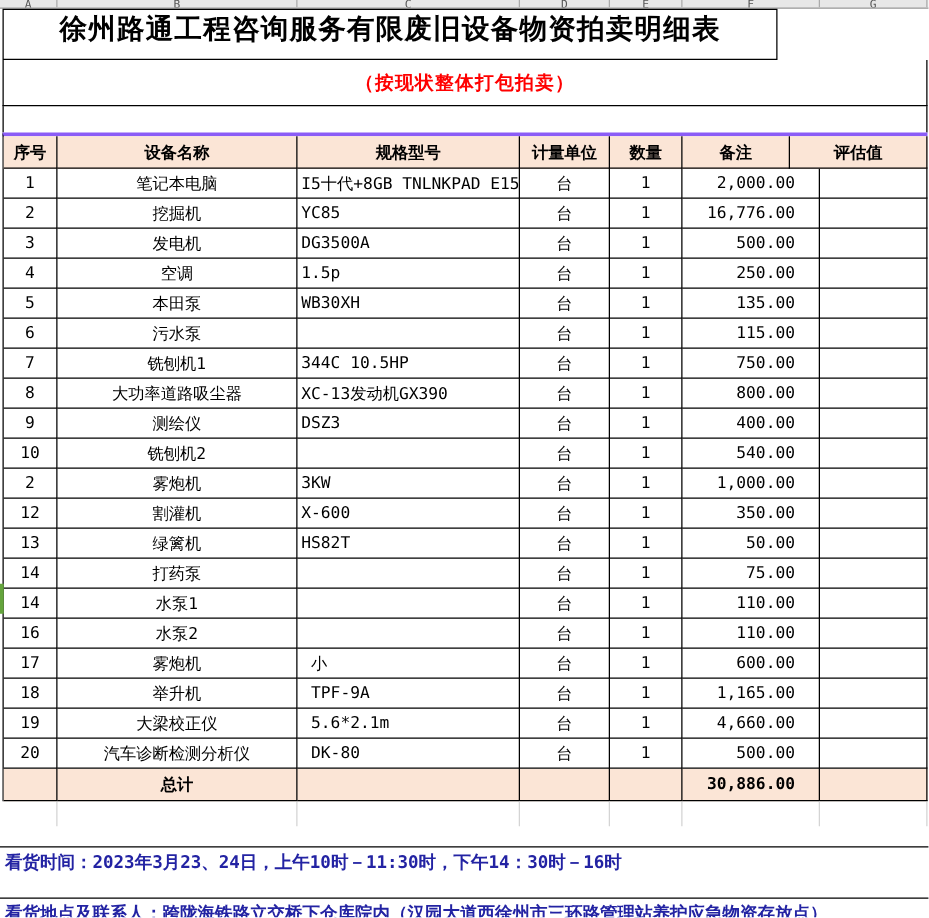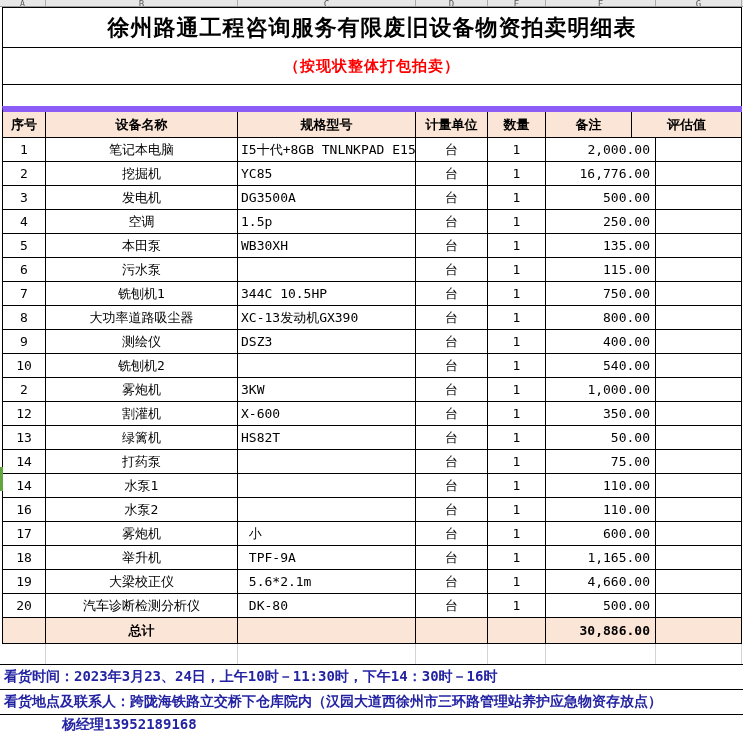--- a/index.html
+++ b/index.html
@@ -25,25 +25,25 @@
     color: #555;
     font-size: 9px;
     line-height: 11px;
     text-align: center;
     margin-top: -1px;
     font-family: "DejaVu Sans Mono", monospace;
   }
   
   .title-block {
     margin-left: 2px;
-    width: 740px;
+    width: 620px;
     height: 41px;
     border: 1px solid #000;
     display: flex;
-    align-items: center;
+    align-items: flex-start;
     justify-content: center;
     font-size: 22px;
     font-weight: bold;
     color: #000;
     letter-spacing: 1px;
     font-family: "Liberation Serif", "DejaVu Serif", serif;
   }
   .subtitle-block {
     margin-left: 2px;
     width: 740px;
@@ -63,21 +63,21 @@
     margin-left: 2px;
     width: 740px;
     height: 21px;
     border-left: 1px solid #000;
     border-right: 1px solid #000;
   }
   
   .maintable {
     margin-left: 2px;
     width: 740px;
-    border-top: 6px solid #8b5cf6;
+    border-top: 3px solid #8b5cf6;
     border-left: 1px solid #000;
     font-family: "DejaVu Sans Mono", "Liberation Sans", monospace;
     font-size: 13px;
     color: #000;
   }
   .trow { display: flex; height: 24px; }
   .trow.hrow, .trow.totrow { height: 26px; background: #fbe5d6; font-weight: bold; }
   .tcell {
     border-right: 1px solid #000;
     border-bottom: 1px solid #000;
@@ -86,21 +86,21 @@
     align-items: center;
     justify-content: center;
     overflow: hidden;
     white-space: pre;
   }
   .c0 { width: 43px; }
   .c1 { width: 192px; }
   .c2 { width: 178px; justify-content: flex-start; padding-left: 3px; }
   .c3 { width: 72px; }
   .c4 { width: 58px; }
-  .c5 { width: 110px; justify-content: flex-end; padding-right: 5px; }
+  .c5 { width: 110px; justify-content: flex-end; padding-right: 19px; }
   .c6 { width: 86px; }
   .hrow .tcell { justify-content: center; padding: 0; }
   
   .gridrow { display: flex; height: 20px; }
   .gridrow.short { height: 6px; }
   .gridrow .gcell { border-right: 1px solid #d4d4d4; height: 100%; }
   .g0 { width: 46px; } .g1 { width: 192px; } .g2 { width: 178px; }
   .g3 { width: 72px; } .g4 { width: 58px; } .g5 { width: 110px; } .g6 { width: 86px; }
   
   .bluerow {
@@ -109,20 +109,21 @@
     display: flex;
     align-items: center;
     font-weight: bold;
     color: #2323a3;
     font-size: 14px;
     padding-left: 4px;
     height: 25px;
     font-family: "DejaVu Sans Mono", "Liberation Sans", monospace;
     white-space: pre;
     overflow: hidden;
+    margin-top: 16px;
   }
   .bluerow.last { height: 21px; border-bottom: 1px solid #000; padding-left: 62px; }
   
   .green-marker {
     position: absolute;
     left: 0;
     top: 467px;
     width: 3px;
     height: 24px;
     background: #64a43c;

